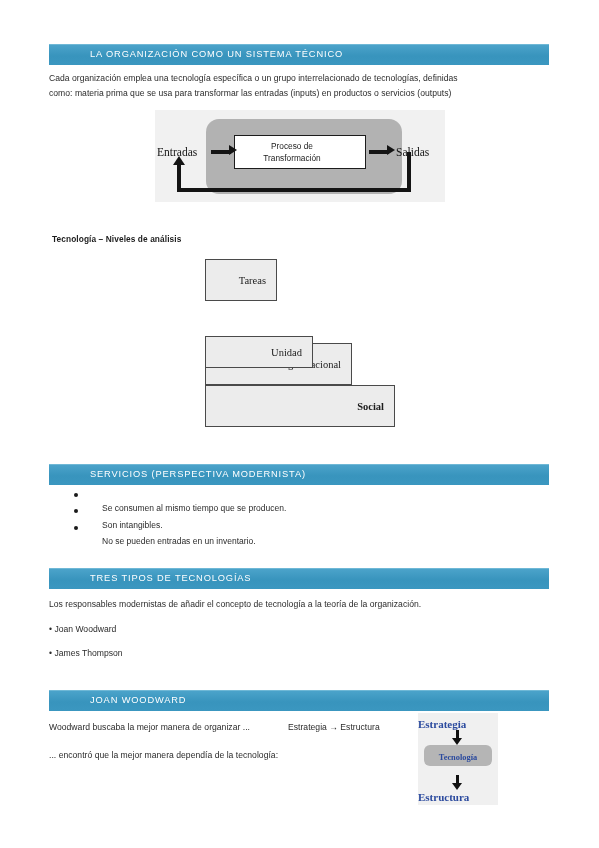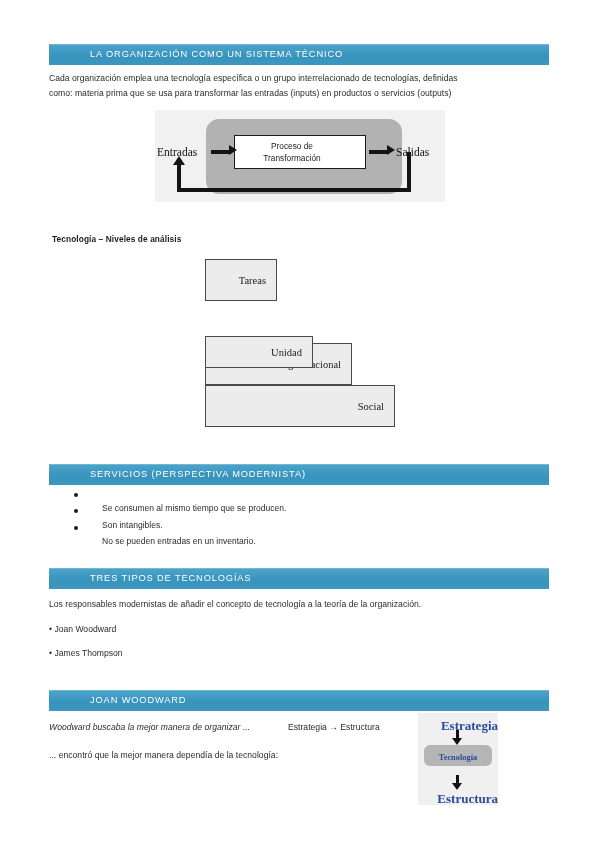--- a/index.html
+++ b/index.html
@@ -189,21 +189,21 @@
     color: #1c1c1c;
     white-space: nowrap;
   }
   .fig2 .s1 { left: 0;   top: 0;    width: 72px;  height: 42px; }
   .fig2 .s2 { left: 0;   top: 42px; width: 108px; height: 32px; margin-top: 35px; }
   .fig2 .s3 { left: 0;   top: 84px; width: 147px; height: 42px; }
   .fig2 .s4 { left: 0;   top: 126px;width: 190px; height: 42px; }
   .fig2 .s1 .stxt { font-size: 10.5px; }
   .fig2 .s2 .stxt { font-size: 10.5px; }
   .fig2 .s3 .stxt { font-size: 10.5px; padding-left: 32px; }
-  .fig2 .s4 .stxt { font-size: 10.5px; }
+  .fig2 .s4 .stxt { font-size: 10.5px; font-weight: bold; }
 
   .subhead {
     position: absolute;
     font-size: 8.3px;
     font-weight: bold;
     color: #1c1c1c;
     letter-spacing: 0.1px;
     white-space: nowrap;
   }
 
@@ -212,24 +212,24 @@
     position: absolute;
     left: 418px;
     top: 713px;
     width: 80px;
     height: 92px;
     background: #f0f0f0;
   }
   .fig3 .f3lbl {
     position: absolute;
     left: 0; right: 0;
-    text-align: right;
+    text-align: left;
     font-family: "Liberation Serif", serif;
     font-weight: bold;
-    font-size: 13px;
+    font-size: 11px;
     color: #2b4a9e;
     white-space: nowrap;
   }
   .fig3 .l-top { top: 5px; }
   .fig3 .l-bot { top: 78px; }
   .fig3 .techbox {
     position: absolute;
     left: 6px;
     top: 32px;
     width: 68px;
@@ -345,21 +345,21 @@
 
   <div class="para" style="left:49px; top:597px;">Los responsables modernistas de añadir el concepto de tecnología a la teoría de la organización.</div>
 
   <div class="dbullet" style="left:49px; top:624px;">• Joan Woodward</div>
   <div class="dbullet" style="left:49px; top:648px;">• James Thompson</div>
 
   <div class="bar" style="top:690px;">
     <span class="bar-text">JOAN WOODWARD</span>
   </div>
 
-  <div class="para" style="left:49px; top:720px;font-style:italic;">Woodward buscaba la mejor manera de organizar ...</div>
+  <div class="para" style="left:49px; top:720px;">Woodward buscaba la mejor manera de organizar ...</div>
   <div class="para" style="left:288px; top:720px;">Estrategia → Estructura</div>
   <div class="para" style="left:49px; top:748px;">... encontró que la mejor manera dependía de la tecnología:</div>
 
   <div class="fig3">
     <div class="f3lbl l-top">Estrategia</div>
     <div class="v-shaft va-shaft"></div>
     <div class="v-head  va-head"></div>
 
     <div class="techbox">
       <div class="tt">Tecnología</div>

